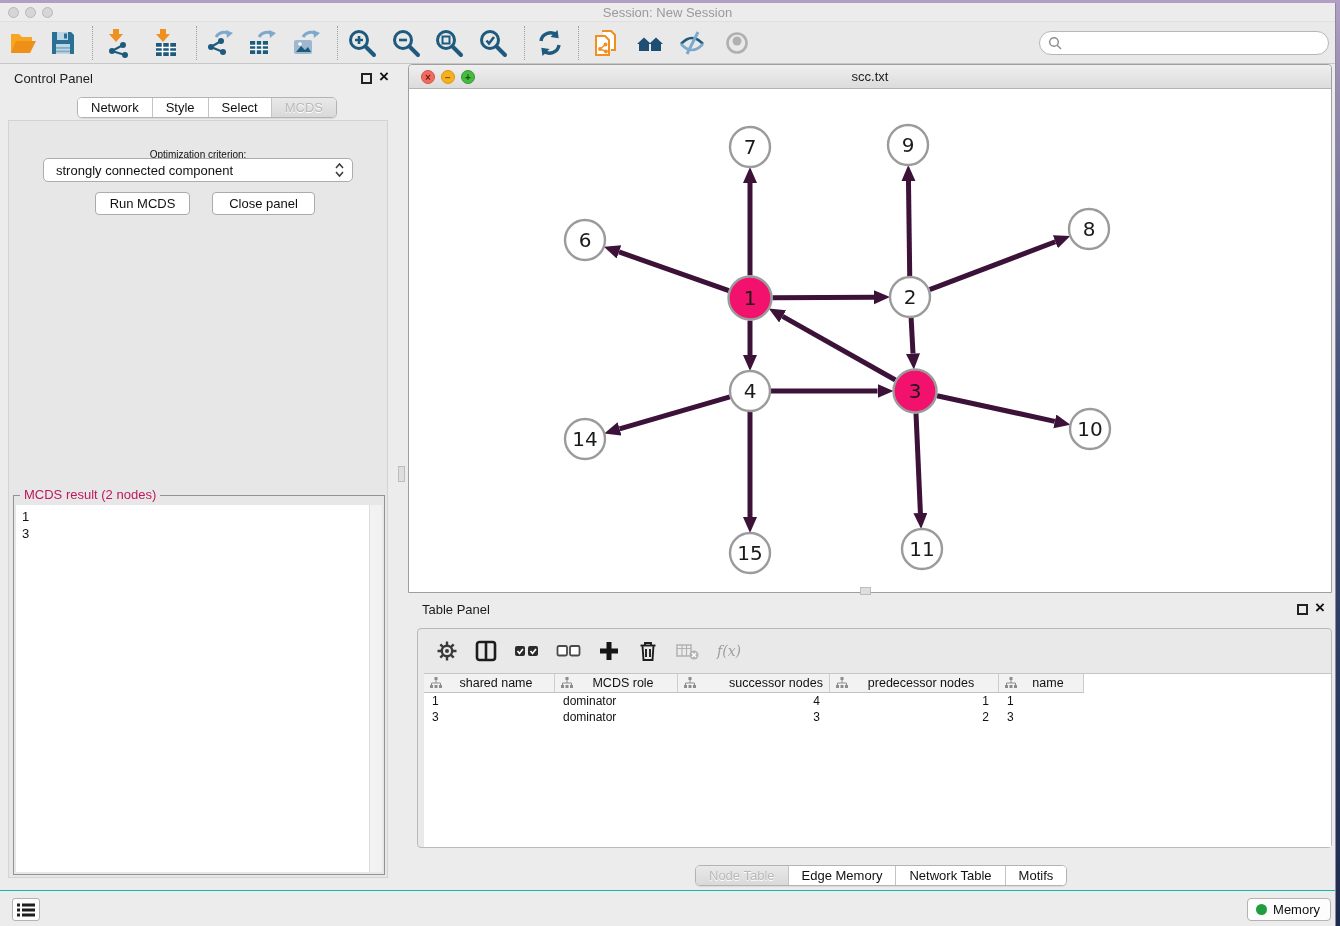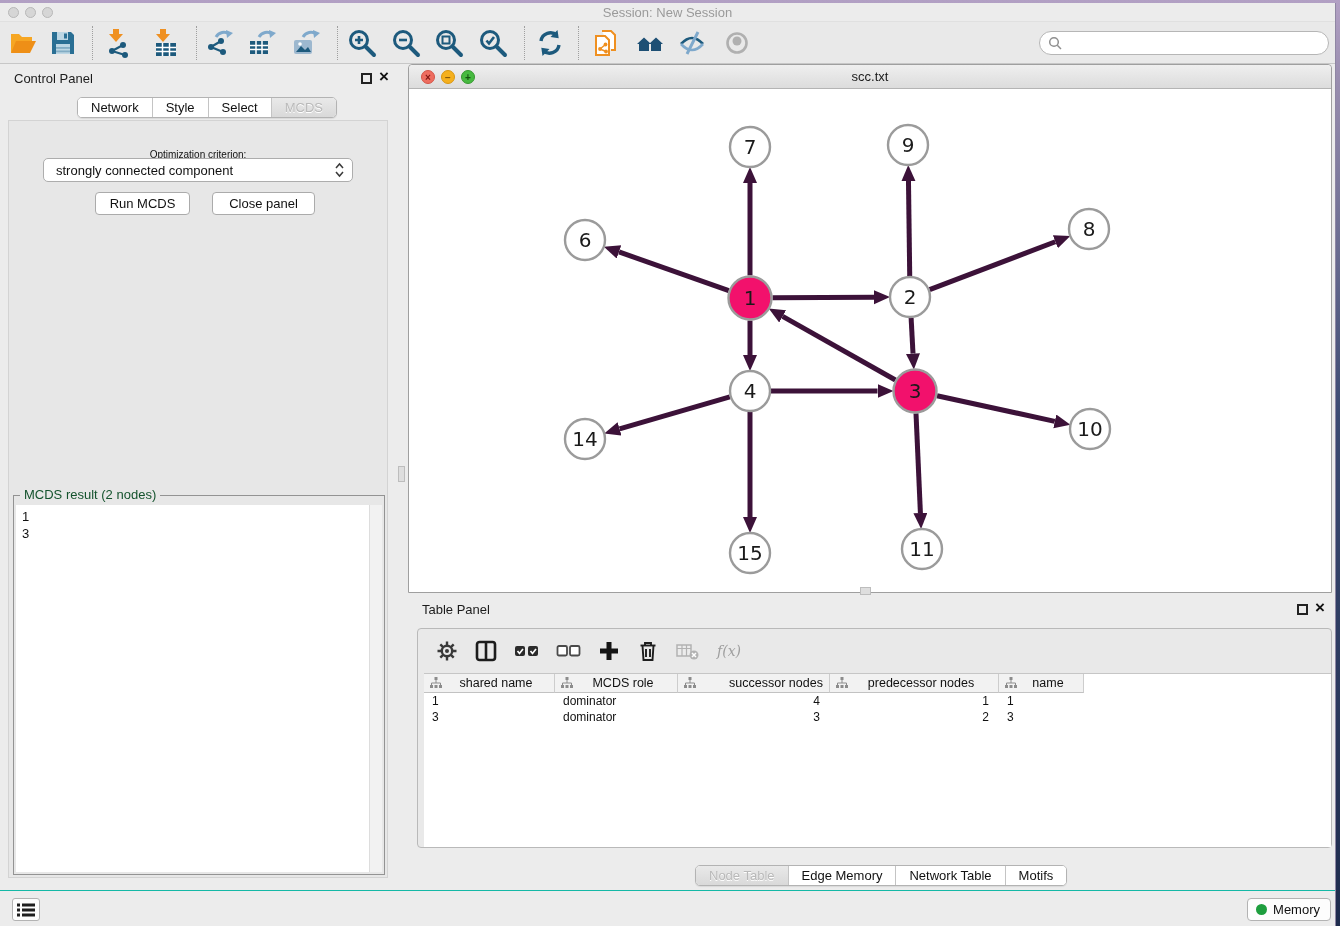--- a/index.html
+++ b/index.html
@@ -49,21 +49,21 @@
   .dropdown { position:absolute; left:34px; top:37px; width:310px; height:24px; background:#fff;
               border:1px solid #adadad; border-radius:5px; display:flex; align-items:center;
               padding:0 8px 0 12px; font-size:13px; color:#111; }
   .dropdown .dd-label { flex:1; }
   .btn { position:absolute; top:71px; height:23px; background:#fff; border:1px solid #ababab; border-radius:4px;
          font-size:13px; color:#111; text-align:center; line-height:21px; }
   .run-btn { left:86px; width:95px; }
   .closep-btn { left:203px; width:103px; }
 
   .fieldset { position:absolute; left:4px; top:374px; width:372px; height:380px; border:1px solid #939393; }
-  .legend { position:absolute; left:6px; top:-9px; background:#e7e7e7; padding:0 4px; font-size:13px; color:#14532d; }
+  .legend { position:absolute; left:6px; top:-9px; background:#e7e7e7; padding:0 4px; font-size:13px; color:#be185d; }
   .fs-white { position:absolute; left:2px; right:2px; top:9px; bottom:2px; background:#fff; }
   .fs-lines { position:absolute; left:6px; top:3px; font-size:13px; line-height:17px; color:#111;
               font-family:"Liberation Sans",sans-serif; }
   .fs-scroll { position:absolute; right:0; top:0; bottom:0; width:13px; background:#f2f2f2; border-left:1px solid #dddddd; }
 
   
   .v-gap { position:absolute; left:396px; top:61px; width:12px; height:826px; background:#ececec; }
   .v-handle { position:absolute; left:398px; top:463px; width:7px; height:16px; background:#dedede; border:1px solid #bdbdbd; }
   .h-handle { position:absolute; left:860px; top:584px; width:11px; height:8px; background:#dedede; border:1px solid #bdbdbd; }
 

